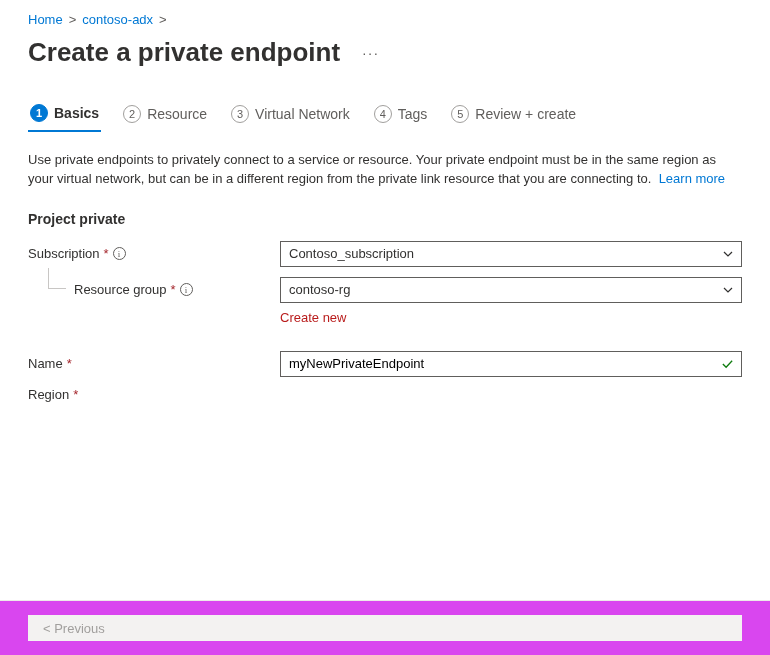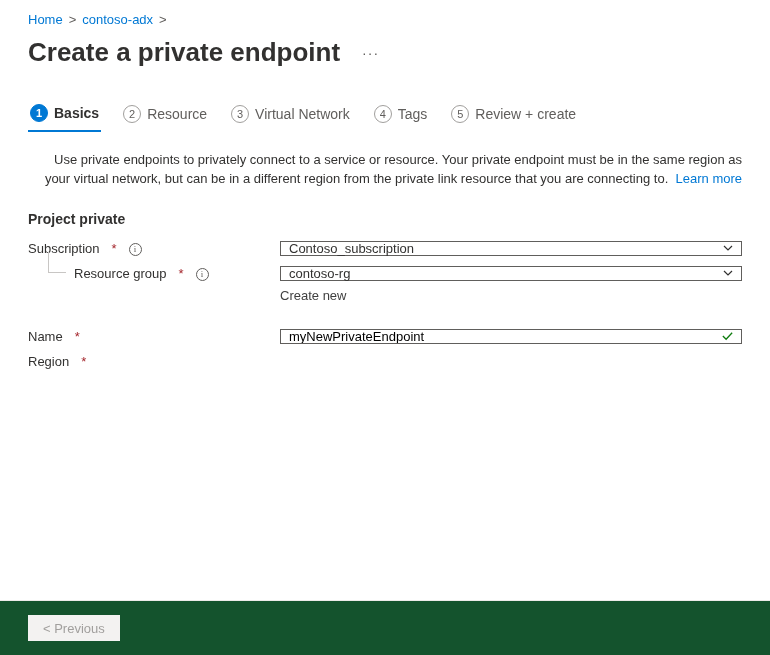--- a/index.html
+++ b/index.html
@@ -22,61 +22,61 @@
     .tabs { display: flex; gap: 20px; border-bottom: 1px solid transparent; margin-bottom: 18px; }
     .tab { display: flex; align-items: center; gap: 6px; padding: 6px 2px 8px 2px; cursor: pointer; color: #605e5c; font-size: 14px; }
     .tab.active { color: #323130; border-bottom: 2px solid #0078d4; font-weight: 600; }
     .step-circle {
       width: 18px; height: 18px; border-radius: 50%;
       border: 1px solid #a19f9d; display: inline-flex;
       align-items: center; justify-content: center;
       font-size: 11px; color: #605e5c; background: #fff;
     }
     .tab.active .step-circle { background: #0078d4; border-color: #0078d4; color: #fff; }
-    .description { font-size: 13px; color: #323130; line-height: 1.45; margin-bottom: 22px; text-align: right; }
+    .description { font-size: 13px; color: #323130; line-height: 1.45; margin-bottom: 22px; }
     .description a { color: #0078d4; text-decoration: none; }
     .section-heading { font-weight: 600; font-size: 14px; margin-bottom: 14px; margin-top: 6px; }
     .form-row { display: flex; align-items: center; margin-bottom: 10px; }
-    .form-label-col { width: 252px; display: flex; align-items: flex-end; gap: 12px; font-size: 13px; color: #323130; }
+    .form-label-col { width: 252px; display: flex; align-items: center; gap: 4px; font-size: 13px; color: #323130; }
     .form-label-col.indent { padding-left: 46px; position: relative; }
     .form-label-col.indent::before {
       content: ""; position: absolute; left: 20px; top: -14px; width: 1px; height: 20px; background: #c8c6c4;
     }
     .form-label-col.indent::after {
       content: ""; position: absolute; left: 20px; top: 6px; width: 18px; height: 1px; background: #c8c6c4;
     }
     .req { color: #a4262c; }
     .info-icon {
       width: 13px; height: 13px; border: 1px solid #605e5c; border-radius: 50%;
       display: inline-flex; align-items: center; justify-content: center;
       font-size: 9px; color: #605e5c; font-style: normal; font-family: Georgia, serif;
     }
     .form-control-col { flex: 1; }
     .select, .text-input {
-      width: 100%; height: 15px; border: 1px solid #605e5c;
+      width: 100%; height: 26px; border: 1px solid #605e5c;
       padding: 0 28px 0 8px; font-size: 13px; font-family: inherit;
       background: #fff; position: relative; display: flex; align-items: center;
       cursor: pointer;
     }
     .select.highlight { border-color: #8661c5; }
     .text-input-wrap { position: relative; }
     .chevron {
       position: absolute; right: 8px; top: 50%; transform: translateY(-50%);
       pointer-events: none;
     }
     .chevron svg { width: 12px; height: 12px; display: block; }
     .check { position: absolute; right: 8px; top: 50%; transform: translateY(-50%); }
     .check svg { width: 13px; height: 13px; display: block; }
-    .helper-link { font-size: 13px; color: #404040; text-decoration: none; margin-top: 3px; display: inline-block; margin-left: 0; text-align: right; }
+    .helper-link { font-size: 13px; color: #b91c1c; text-decoration: none; margin-top: 3px; display: inline-block; margin-left: 0; text-align: right; }
     .helper-row { margin-left: 252px; margin-top: -6px; margin-bottom: 8px; }
     .instance-section { margin-top: 26px; }
     .footer {
       position: absolute; left: 0; right: 0; bottom: 0;
       border-top: 1px solid #edebe9; padding: 14px 28px;
-      display: flex; gap: 10px; background: #14532d;
+      display: flex; gap: 10px; background: #d946ef; flex-direction: column;
     }
     .btn {
       height: 26px; padding: 0 14px; font-size: 13px; font-family: inherit;
       border: 1px solid #8a8886; background: #fff; cursor: pointer;
       display: inline-flex; align-items: center;
     }
     .btn.disabled { background: #f3f2f1; color: #a19f9d; border-color: #f3f2f1; cursor: default; }
   </style>
 </head>
 <body>

